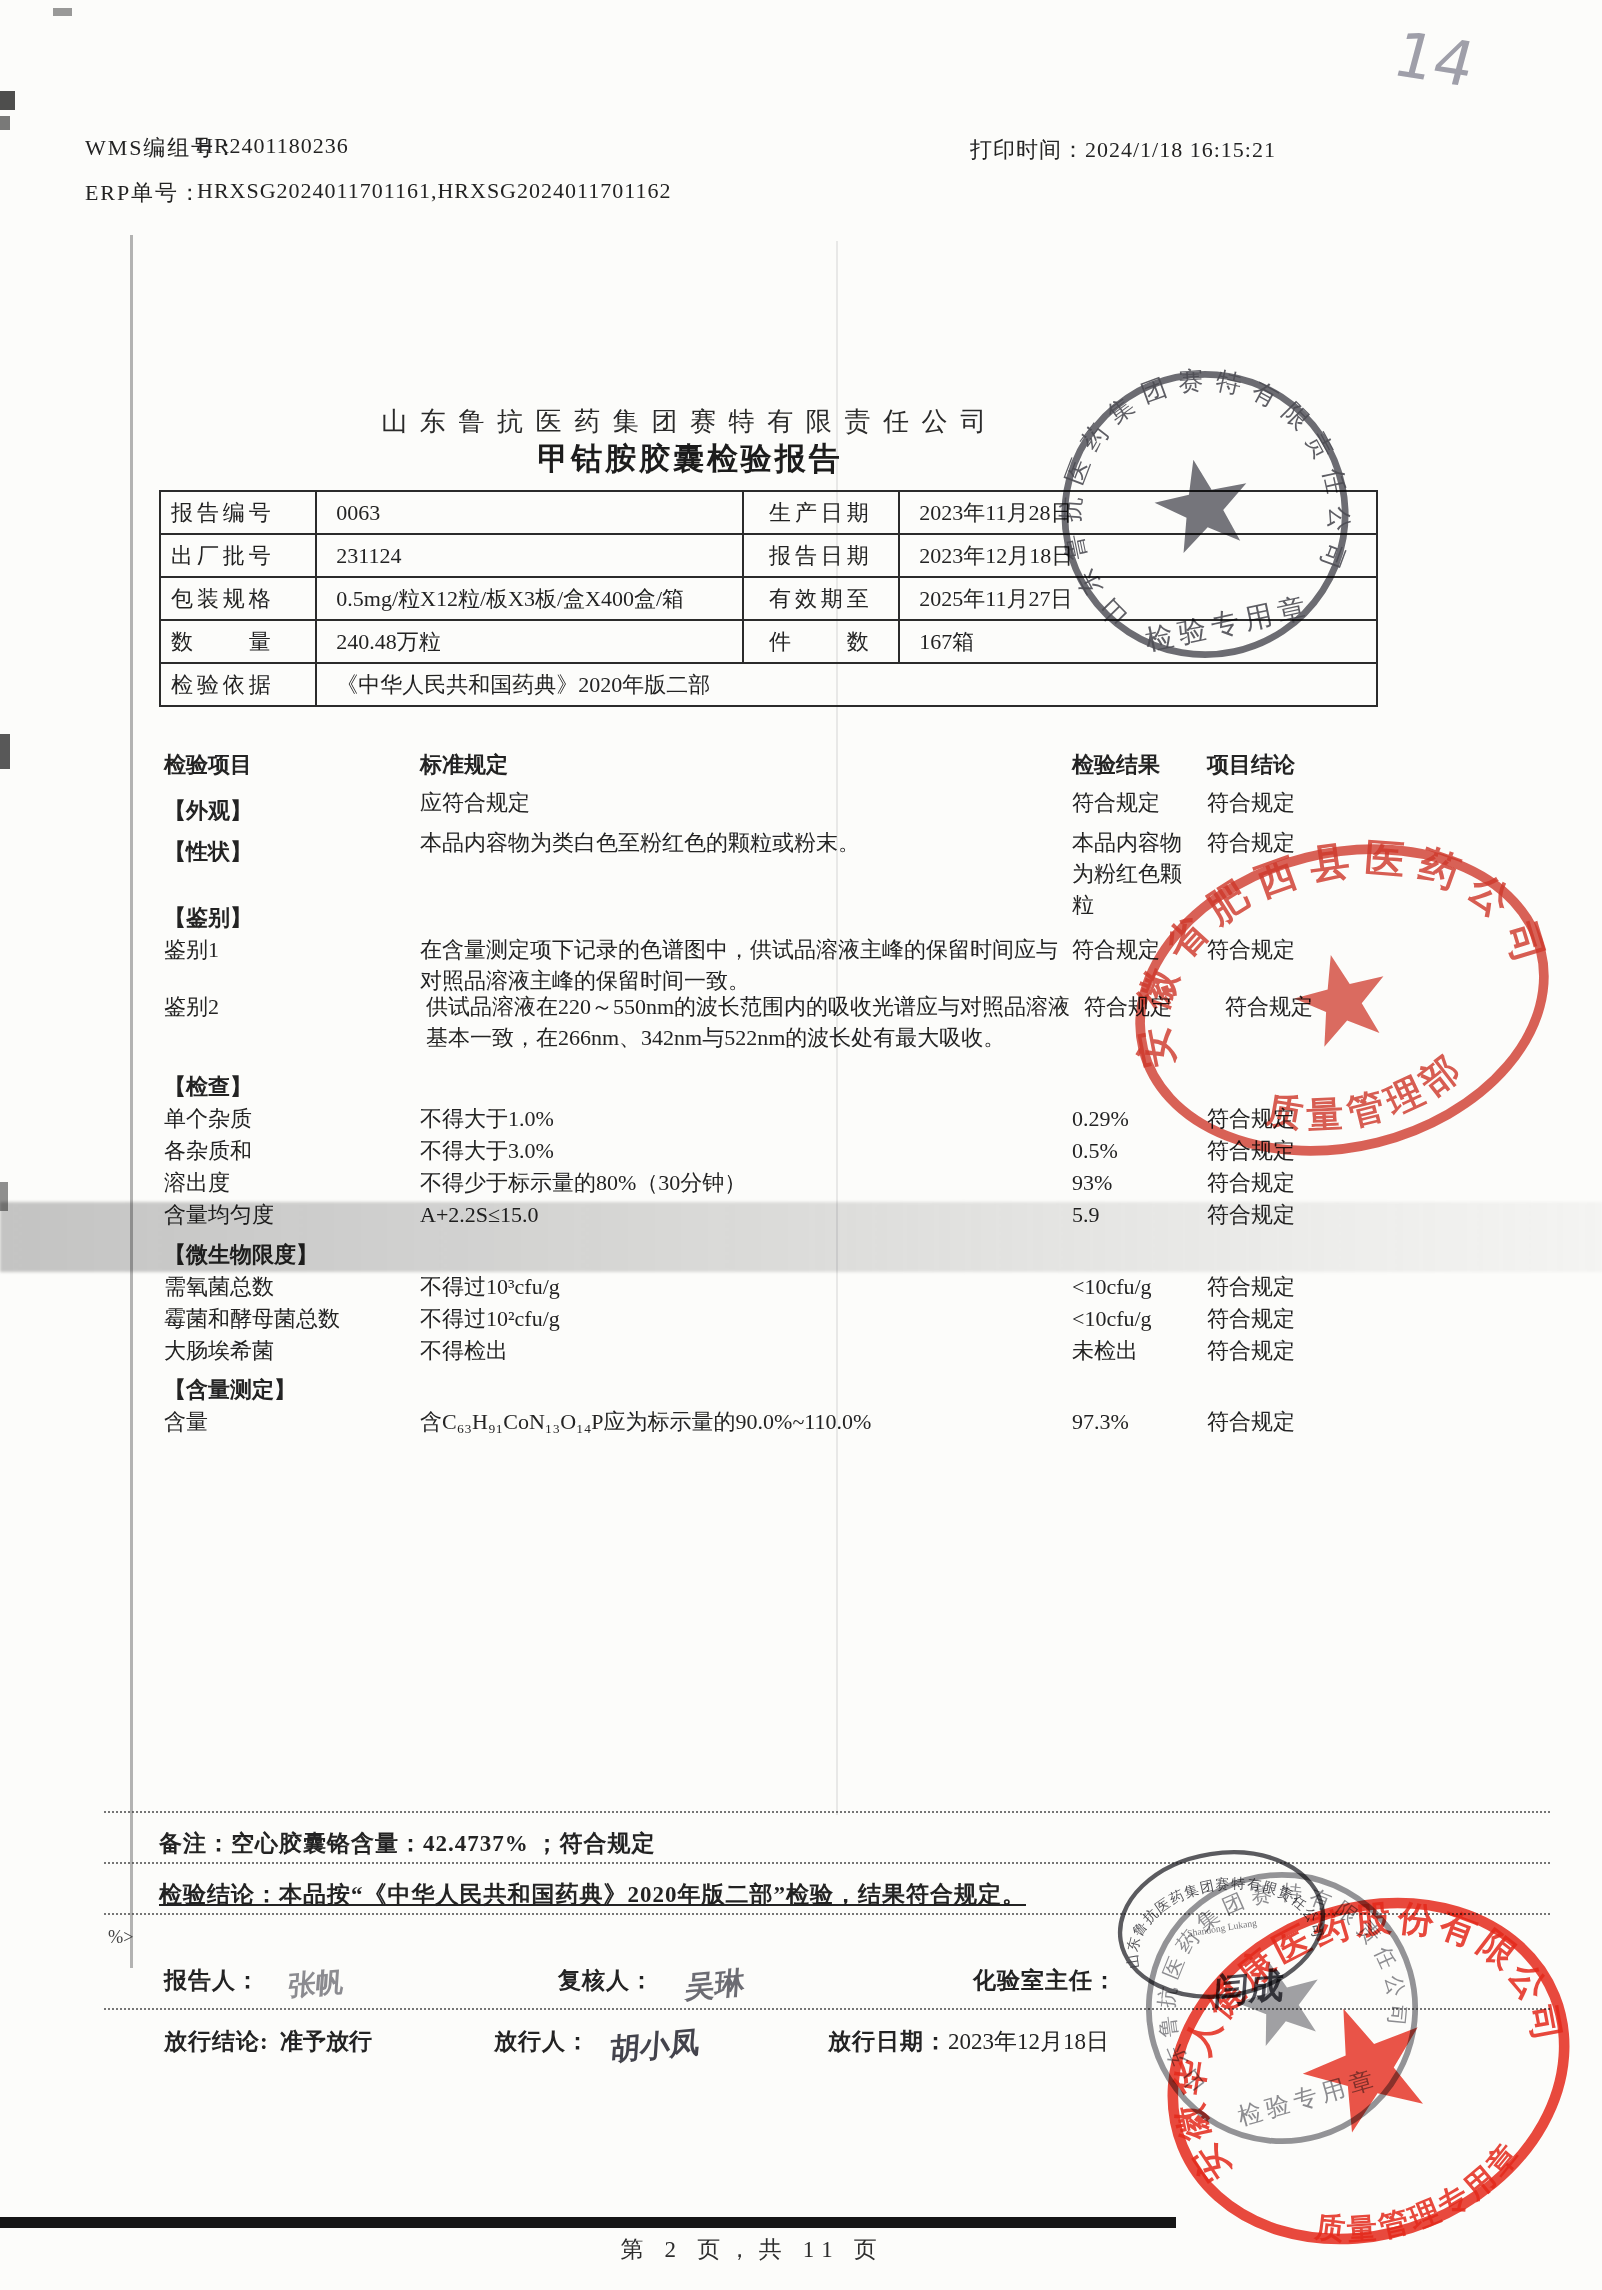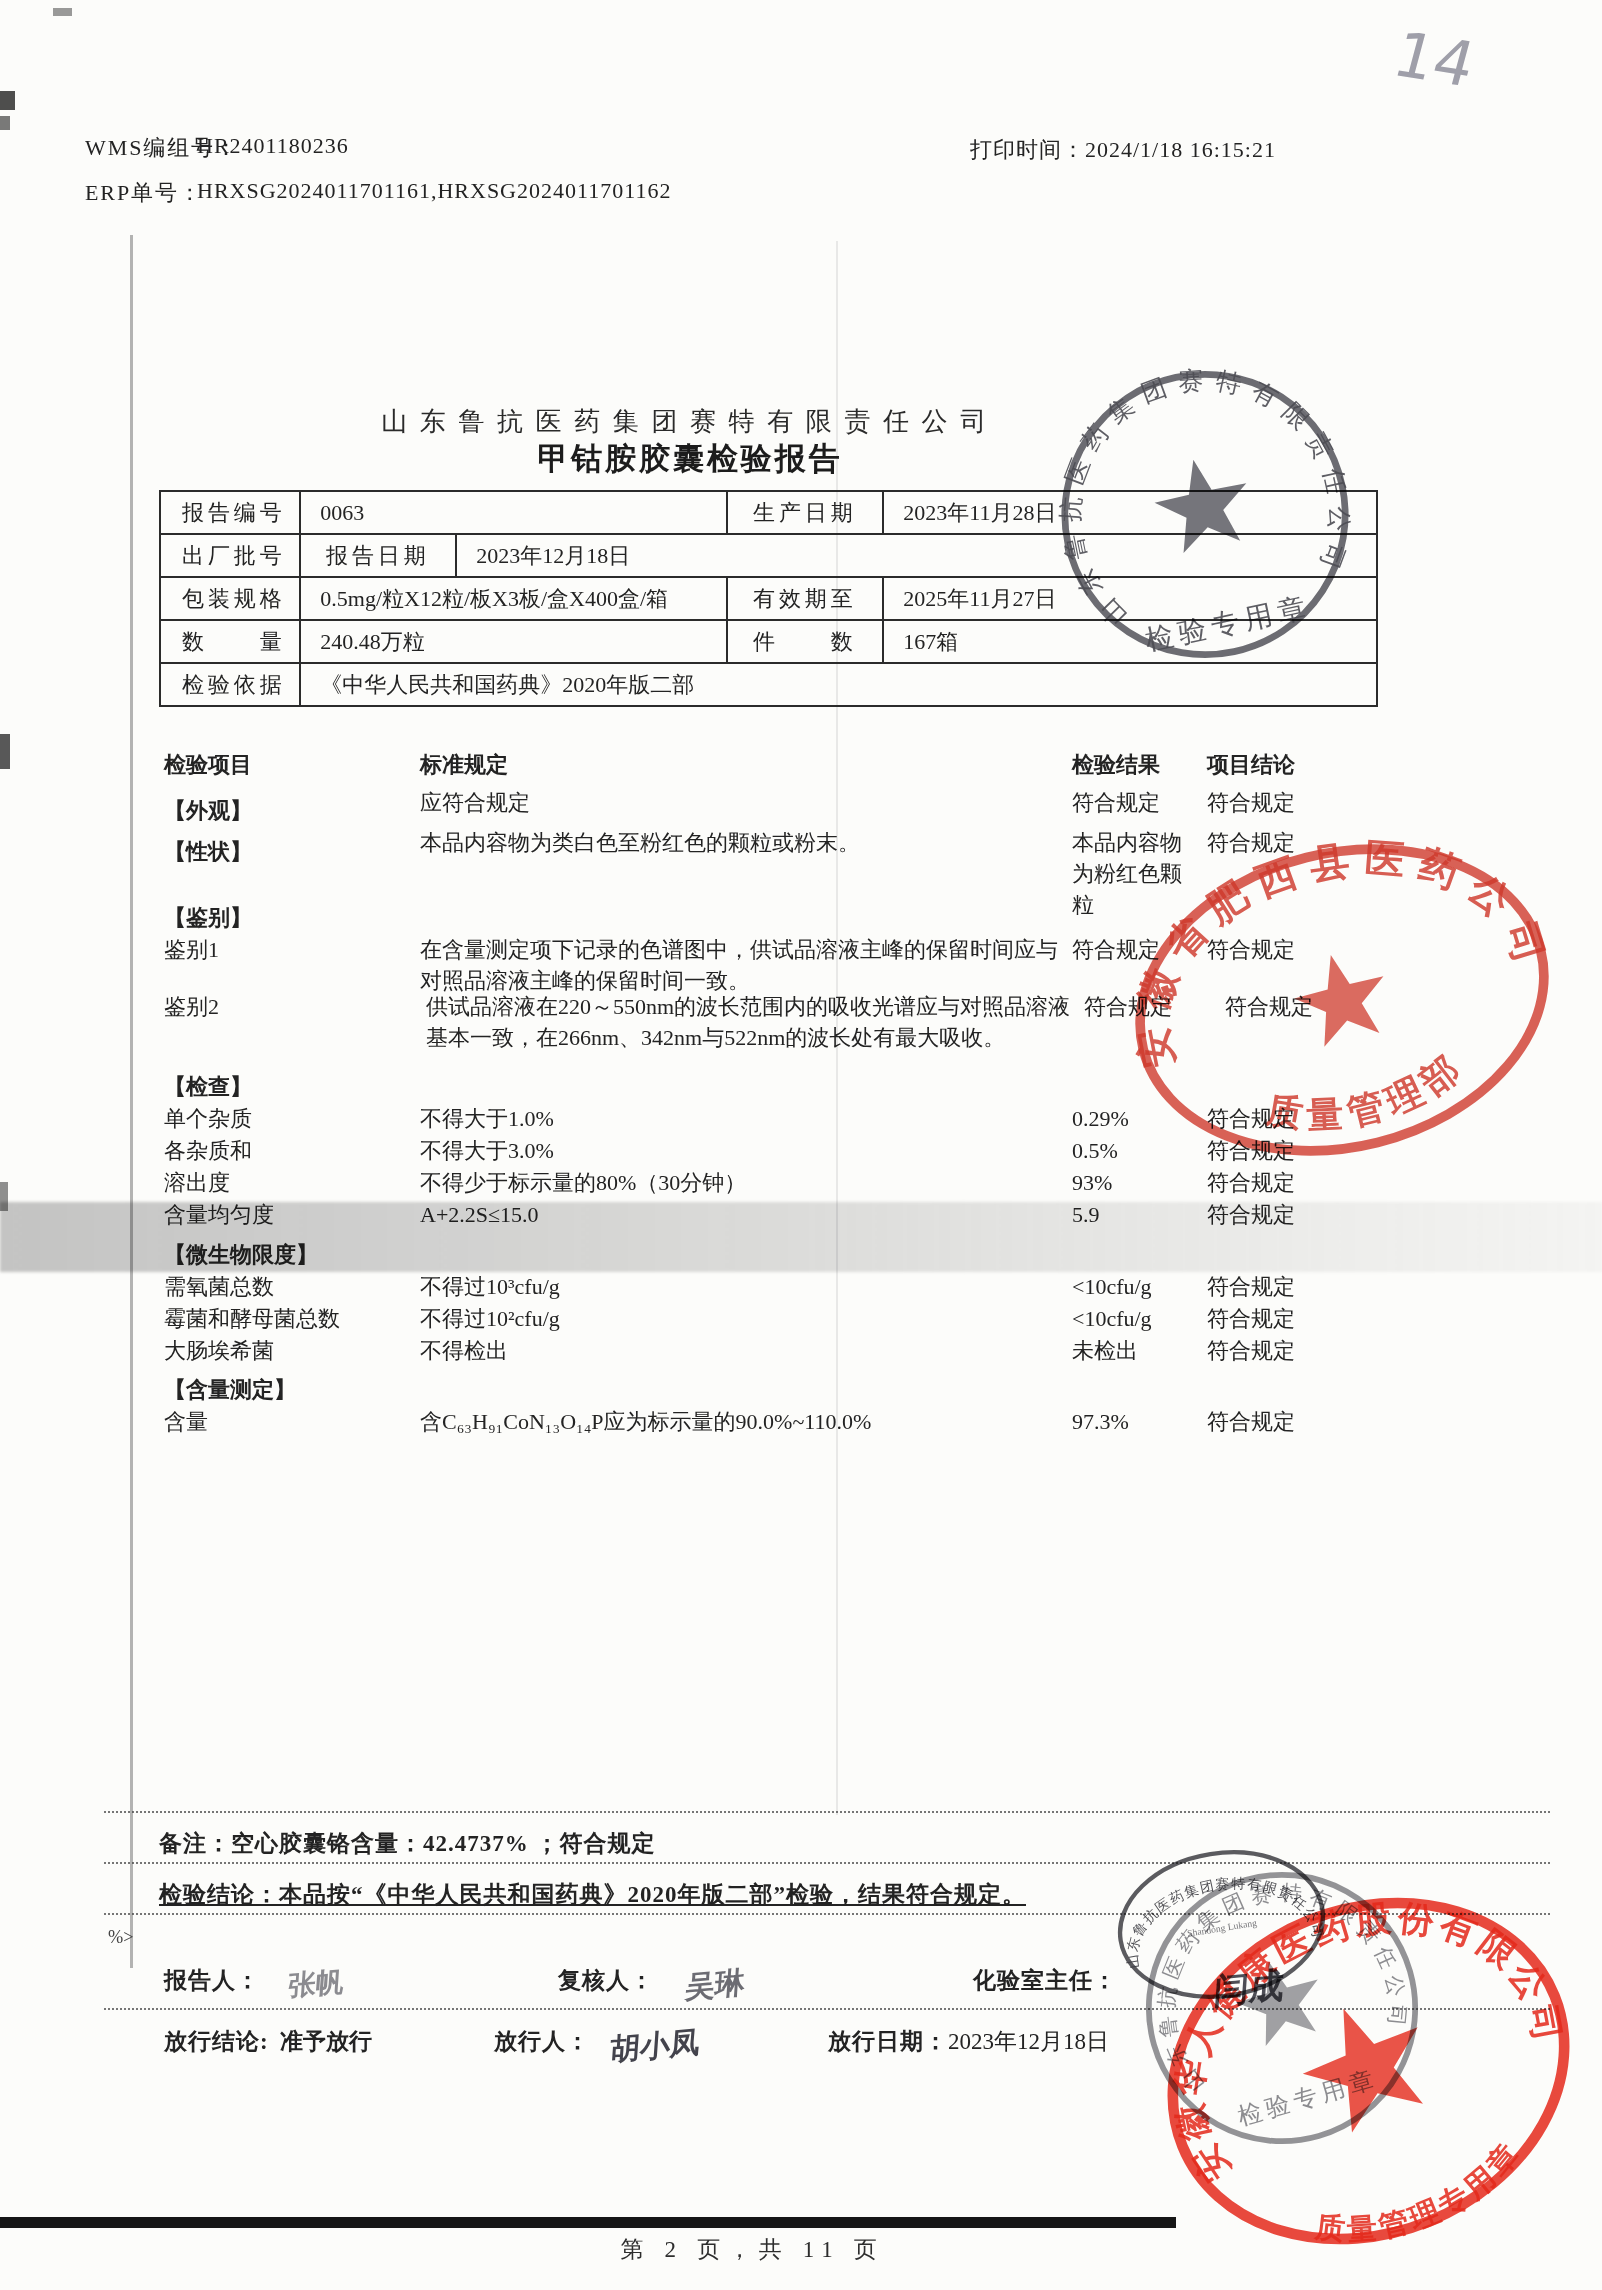--- a/index.html
+++ b/index.html
@@ -29,21 +29,21 @@
   .pagenum-hand{left:1395px;top:23px;font-family:"DejaVu Sans",sans-serif;font-size:62px;
      color:#8f8f9c;transform:rotate(9deg) skewX(-6deg);opacity:.85;}
   
   .company{left:164px;top:404px;width:1052px;text-align:center;font-size:26px;letter-spacing:12.6px;color:#2a2a2a;}
   .doc-title{left:164px;top:438px;width:1052px;text-align:center;font-size:31px;font-weight:bold;letter-spacing:2.9px;color:#1c1c1c;}
   
   .info-table{left:159px;top:490px;width:1215px;border:2.4px solid #2b2b2b;font-size:22px;}
   .it-row{display:flex;border-bottom:2.4px solid #2b2b2b;height:41px;}
   .it-row:last-child{border-bottom:none;}
   .itc{box-sizing:border-box;display:flex;align-items:center;padding-left:19.3px;}
-  .c1{width:140px;border-right:2.4px solid #2b2b2b;letter-spacing:3.9px;padding-left:21px;}
+  .c1{width:156px;border-right:2.4px solid #2b2b2b;letter-spacing:3.9px;padding-left:10px;}
   .c2{width:427px;border-right:2.4px solid #2b2b2b;}
   .c3{width:156px;border-right:2.4px solid #2b2b2b;letter-spacing:3.9px;padding-left:25px;}
   .c4{flex:1;}
   
   .results{left:164px;top:749px;width:1381px;font-size:22px;line-height:31px;}
   .rrow{display:grid;grid-template-columns:256px 652px 135px 164px;align-items:start;margin-bottom:1px;}
   .rhead{font-weight:bold;margin-bottom:6.8px;}
   .sec{margin-top:8.7px;font-weight:bold;}
   .r-item{padding-right:7.7px;}
   .r-res.narrow{max-width:112px;}
@@ -106,20 +106,21 @@
 
   <div class="abs info-table">
     <div class="it-row">
       <div class="itc c1">报告编号</div>
       <div class="itc c2">0063</div>
       <div class="itc c3">生产日期</div>
       <div class="itc c4">2023年11月28日</div>
     </div>
     <div class="it-row">
       <div class="itc c1">出厂批号</div>
+      <div class="itc c2">231124</div>
       <div class="itc c3">报告日期</div>
       <div class="itc c4">2023年12月18日</div>
     </div>
     <div class="it-row">
       <div class="itc c1">包装规格</div>
       <div class="itc c2">0.5mg/粒X12粒/板X3板/盒X400盒/箱</div>
       <div class="itc c3">有效期至</div>
       <div class="itc c4">2025年11月27日</div>
     </div>
     <div class="it-row">

